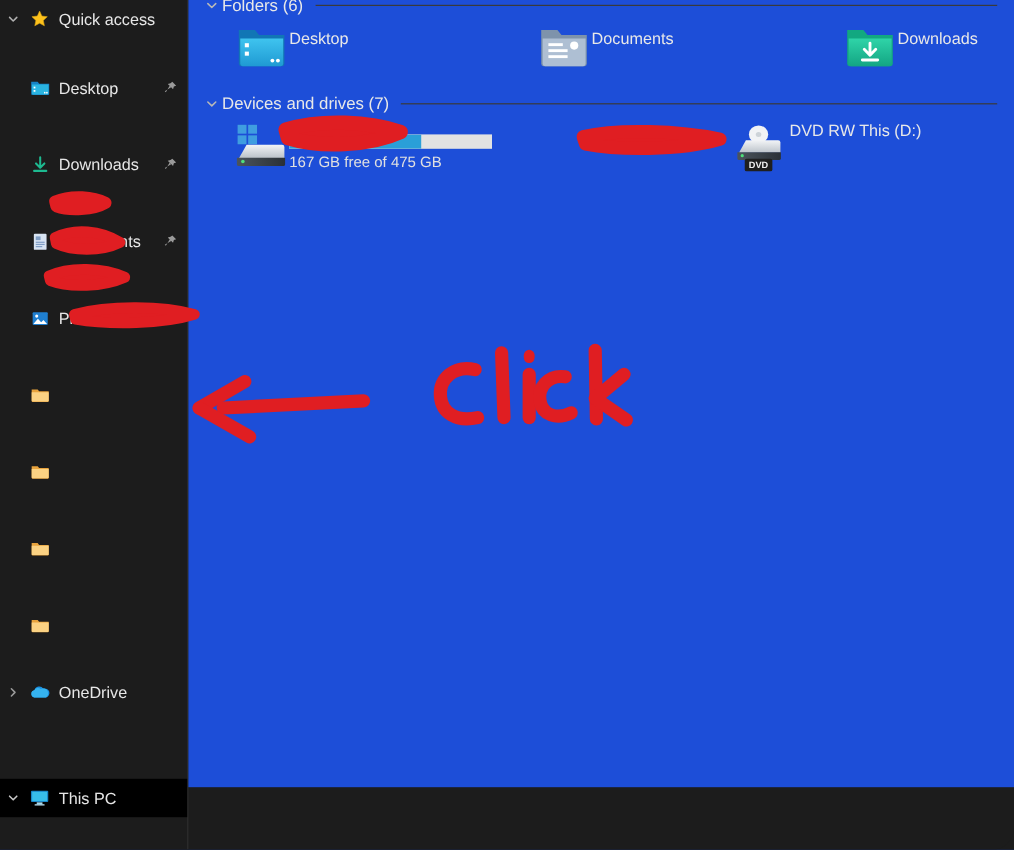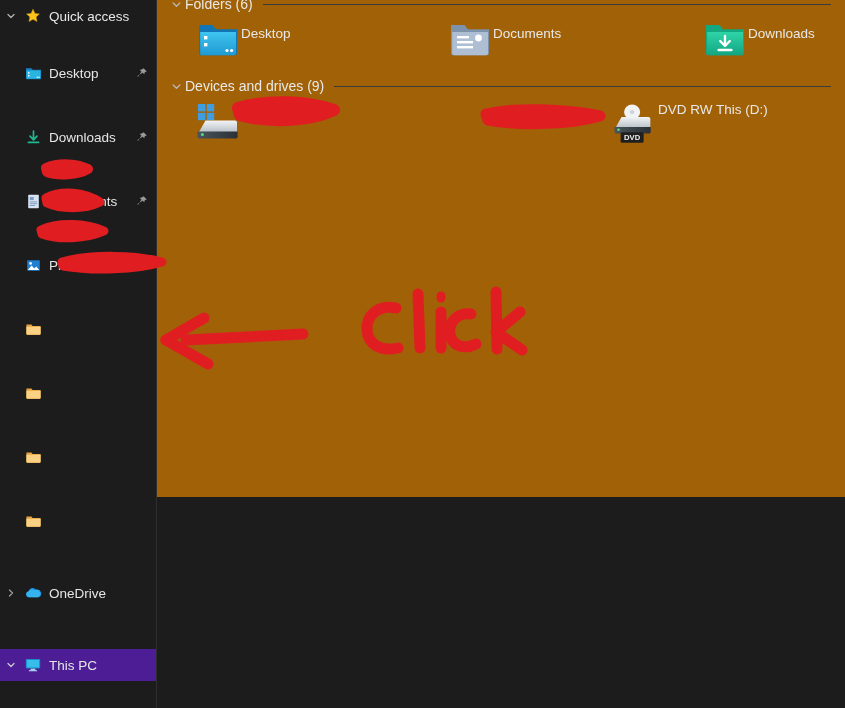--- a/index.html
+++ b/index.html
@@ -31,21 +31,21 @@
     position: relative;
     display: flex;
     align-items: center;
     height: 32px;
     width: 157px;
     color: #e6e6e6;
     font-size: 13.5px;
     white-space: nowrap;
     cursor: default;
   }
-  .nav-row.selected { background: #4c1d95; }
+  .nav-row.selected { background: #000000; }
   .chev {
     width: 22px; flex: 0 0 22px;
     display: flex; align-items: center; justify-content: center;
     color: #9a9a9a;
     font-size: 9px;
     line-height: 1;
   }
   .chev svg { display: block; }
   .nav-ico {
     width: 22px; flex: 0 0 22px;
@@ -61,22 +61,22 @@
     width: 12px; height: 12px;
   }
   
   .lvl0 { padding-left: 0px; }
   .lvl1 { padding-left: 22px; }
 
   
   #content {
     position: relative;
     flex: 1 1 auto;
-    height: 497px;
-    background: #a16207;
+    height: 656px;
+    background: #1d4ed8;
     overflow: hidden;
   }
   .sec-head {
     position: absolute;
     display: flex;
     align-items: center;
     left: 10px;
     right: 14px;
     height: 20px;
     color: #e8e8e8;
@@ -259,21 +259,21 @@
     <div class="nav-row lvl1" style="top:249px;">
       <span class="nav-ico">
         <svg width="17" height="17" viewBox="0 0 17 17">
           <path d="M1.4 3.6 h5 l1.2 1.5 H15.6 v8 a0.8 0.8 0 0 1-0.8 0.8 H2.2 a0.8 0.8 0 0 1-0.8-0.8 Z" fill="#e8a33d"></path>
           <path d="M1.4 5.8 H15.6 v7 a0.8 0.8 0 0 1-0.8 0.8 H2.2 a0.8 0.8 0 0 1-0.8-0.8 Z" fill="#fbd283"></path>
         </svg>
       </span>
       <span class="nav-label"></span>
     </div>
 
-    <div class="nav-row lvl0" style="top:289px;">
+    <div class="nav-row lvl0" style="top:273px;">
       <span class="chev">
         <svg width="10" height="10" viewBox="0 0 10 10">
             <path d="M3.5 2 L6.5 5 L3.5 8" stroke="#9a9a9a" stroke-width="1.3" fill="none" stroke-linecap="round" stroke-linejoin="round"></path>
           </svg>
       </span>
       <span class="nav-ico">
         <svg width="18" height="18" viewBox="0 0 18 18">
           <path d="M4.6 13.2 a3 3 0 0 1 0.2-5.9 a4 4 0 0 1 7.3-1.4 a3.3 3.3 0 0 1 2.5 7.3 Z" fill="#1a8fe0"></path>
           <path d="M4.6 13.2 a3 3 0 0 1-0.1-5.9 a3.6 3.6 0 0 1 5.5-1.1 a3.2 3.2 0 0 1 4.2 7 Z" fill="#35b3f0"></path>
         </svg>
@@ -369,21 +369,21 @@
         <span class="tile-name">Downloads</span>
       </span>
     </div>
 
     <div class="sec-head" style="top:76px;">
       <span class="sec-chev">
         <svg width="11" height="11" viewBox="0 0 11 11">
             <path d="M2.2 4 L5.5 7.2 L8.8 4" stroke="#b8b8b8" stroke-width="1.3" fill="none" stroke-linecap="round" stroke-linejoin="round"></path>
           </svg>
       </span>
-      <span class="sec-title">Devices and drives (9)</span>
+      <span class="sec-title">Devices and drives (7)</span>
       <span class="sec-rule"></span>
     </div>
 
     <div class="tile drive-tile" style="left:38px; top:100px;">
       <span class="tile-ico">
         <svg width="46" height="40" viewBox="0 0 46 40">
           <rect x="3" y="2" width="7.4" height="7.4" fill="#3f9de0"></rect>
           <rect x="11.8" y="2" width="7.4" height="7.4" fill="#3f9de0"></rect>
           <rect x="3" y="10.8" width="7.4" height="7.4" fill="#3f9de0"></rect>
           <rect x="11.8" y="10.8" width="7.4" height="7.4" fill="#3f9de0"></rect>
@@ -395,20 +395,27 @@
             </linearGradient>
             <linearGradient id="hdb" x1="0" y1="0" x2="1" y2="0">
               <stop offset="0" stop-color="#4b545c"></stop>
                 <stop offset="1" stop-color="#2a3036"></stop>
             </linearGradient>
           </defs>
           <path d="M2.4 29.4 H42.6 v5.4 a1.6 1.6 0 0 1-1.6 1.6 H4 a1.6 1.6 0 0 1-1.6-1.6 Z" fill="url(#hdb)"></path>
           <circle cx="7.4" cy="32.6" r="1.5" fill="#4ee07a"></circle>
         </svg>
       </span>
+      <span class="tile-body">
+        <span class="tile-name"></span>
+        <div class="meter">
+          <div class="meter-fill" id="meter0" style="width: 65%;"></div>
+        </div>
+        <div class="drive-free">167 GB free of 475 GB</div>
+      </span>
     </div>
 
     <div class="tile drive-tile" style="left:455px; top:100px;">
       <span class="tile-ico">
         <svg width="48" height="44" viewBox="0 0 48 44">
           <ellipse cx="21" cy="9.5" rx="8.4" ry="7.8" fill="#f1f3f5"></ellipse>
           <ellipse cx="21" cy="9.5" rx="2.4" ry="2.2" fill="#cdd3d8"></ellipse>
           <path d="M4 25.5 L10 14.6 H38 a2 2 0 0 1 2 2 v8.9 H4 Z" fill="url(#dvg)"></path>
           <defs>
             <linearGradient id="dvg" x1="0" y1="0" x2="0" y2="1">

